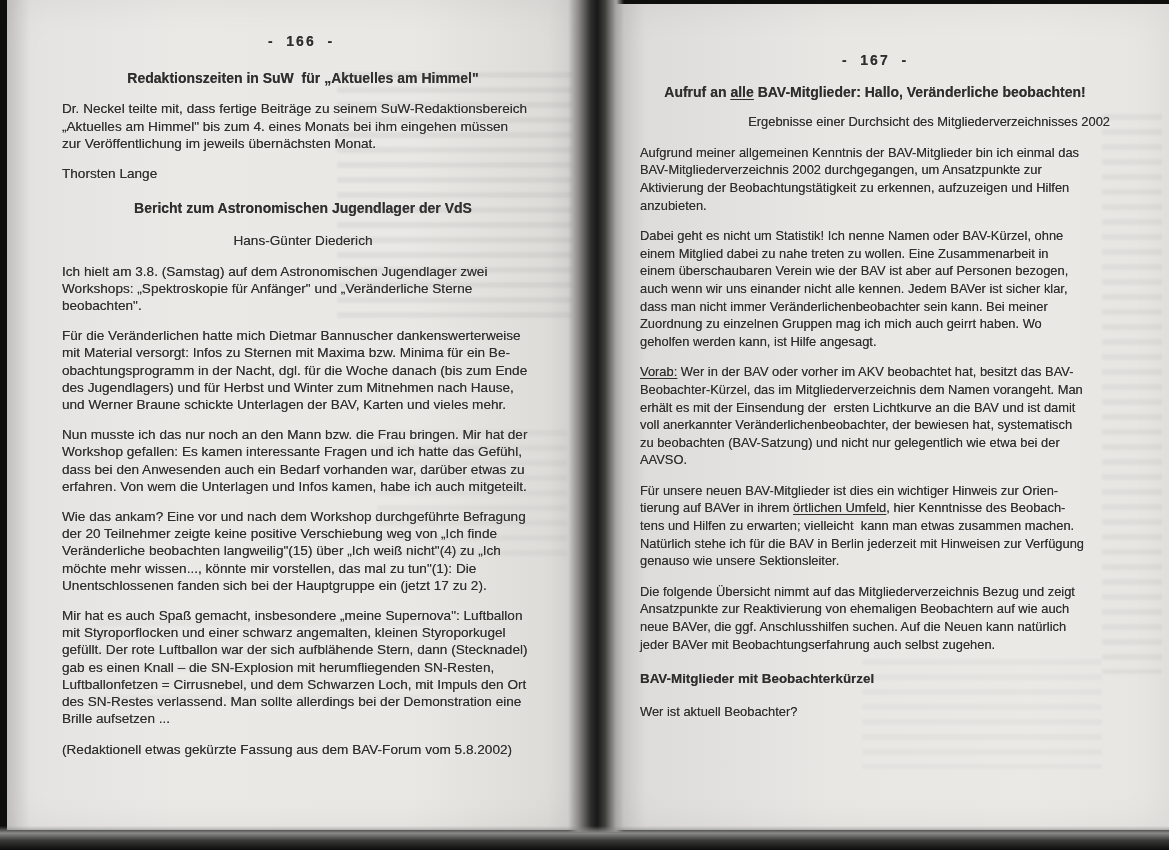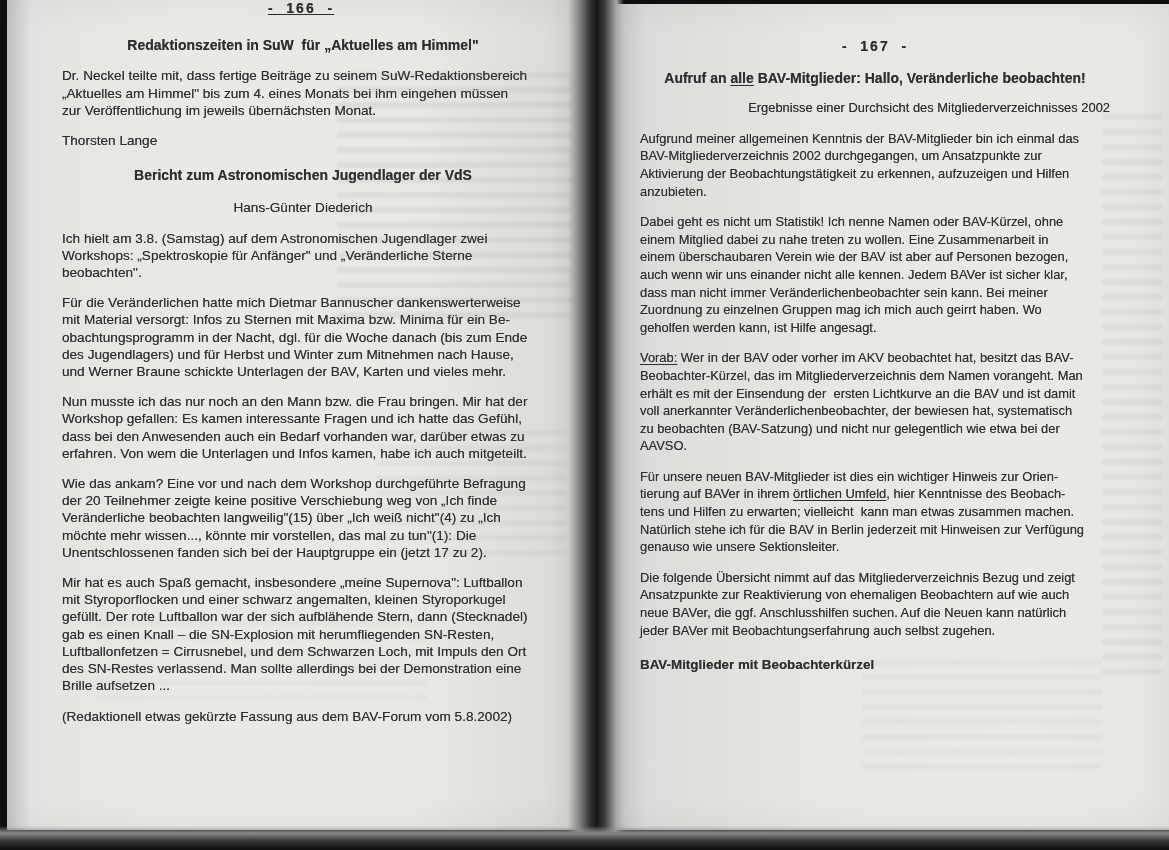--- a/index.html
+++ b/index.html
@@ -20,24 +20,24 @@
   .gutter{
     position:absolute;left:568px;top:0;width:56px;height:832px;z-index:5;
     background:linear-gradient(90deg,rgba(200,199,197,0) 0%,#8e8d8b 18%,#303030 40%,#181818 52%,#3f3f3d 66%,#a8a7a5 86%,rgba(233,231,228,0) 100%);
   }
   .bottom-edge{
     position:absolute;left:0;right:0;bottom:0;height:24px;z-index:6;
     background:linear-gradient(180deg,rgba(170,169,167,0) 0%,#8a8a88 30%,#3a3a38 60%,#0c0c0b 100%);
   }
   .content{position:absolute;color:#2e2e2e;}
   .content-left{left:55px;top:0;width:508px;font-size:13.6px;line-height:17.2px;}
-  .content-right{left:28px;top:2px;width:470px;font-size:12.9px;line-height:17.6px;}
+  .content-right{left:28px;top:16px;width:470px;font-size:12.9px;line-height:17.6px;}
   .ink{text-shadow:0 0 0.6px rgba(70,70,70,0.75);}
   .pageno{white-space:pre;text-align:center;font-weight:bold;letter-spacing:2px;font-size:14px;}
-  .content-left .pageno{padding-right:30px;text-decoration:underline;}
+  .content-left .pageno{margin-top:33px;padding-right:30px;}
   .content-right .pageno{margin-top:32px;}
   .h1{font-weight:bold;text-align:center;white-space:pre;}
   .content-left .h1{font-size:14px;margin-top:20px;padding-right:26px;}
   .content-right .h1{font-size:14px;margin-top:14px;}
   .sub{text-align:right;margin-top:12px;white-space:pre;}
   .para{white-space:pre;margin-top:13px;}
   .content-right .para{}
   .byline{text-align:left;padding-right:72px;margin-top:13px;}
   .author{text-align:center;margin-top:15px;padding-right:26px;}
   .h2{font-weight:bold;font-size:13.4px;margin-top:17px;white-space:pre;}
@@ -138,18 +138,19 @@
 Natürlich stehe ich für die BAV in Berlin jederzeit mit Hinweisen zur Verfügung
 genauso wie unsere Sektionsleiter.</span></div>
 
     <div class="para">Die folgende Übersicht nimmt auf das Mitgliederverzeichnis Bezug und zeigt
 Ansatzpunkte zur Reaktivierung von ehemaligen Beobachtern auf wie auch
 neue BAVer, die ggf. Anschlusshilfen suchen. Auf die Neuen kann natürlich
 jeder BAVer mit Beobachtungserfahrung auch selbst zugehen.</div>
 
     <div class="h2">BAV-Mitglieder mit Beobachterkürzel</div>
 
+    <div class="q">Wer ist aktuell Beobachter?</div>
 
   </div>
 </div>
 
 <div class="gutter"></div>
 <div class="bottom-edge"></div>
 
 </body></html>

